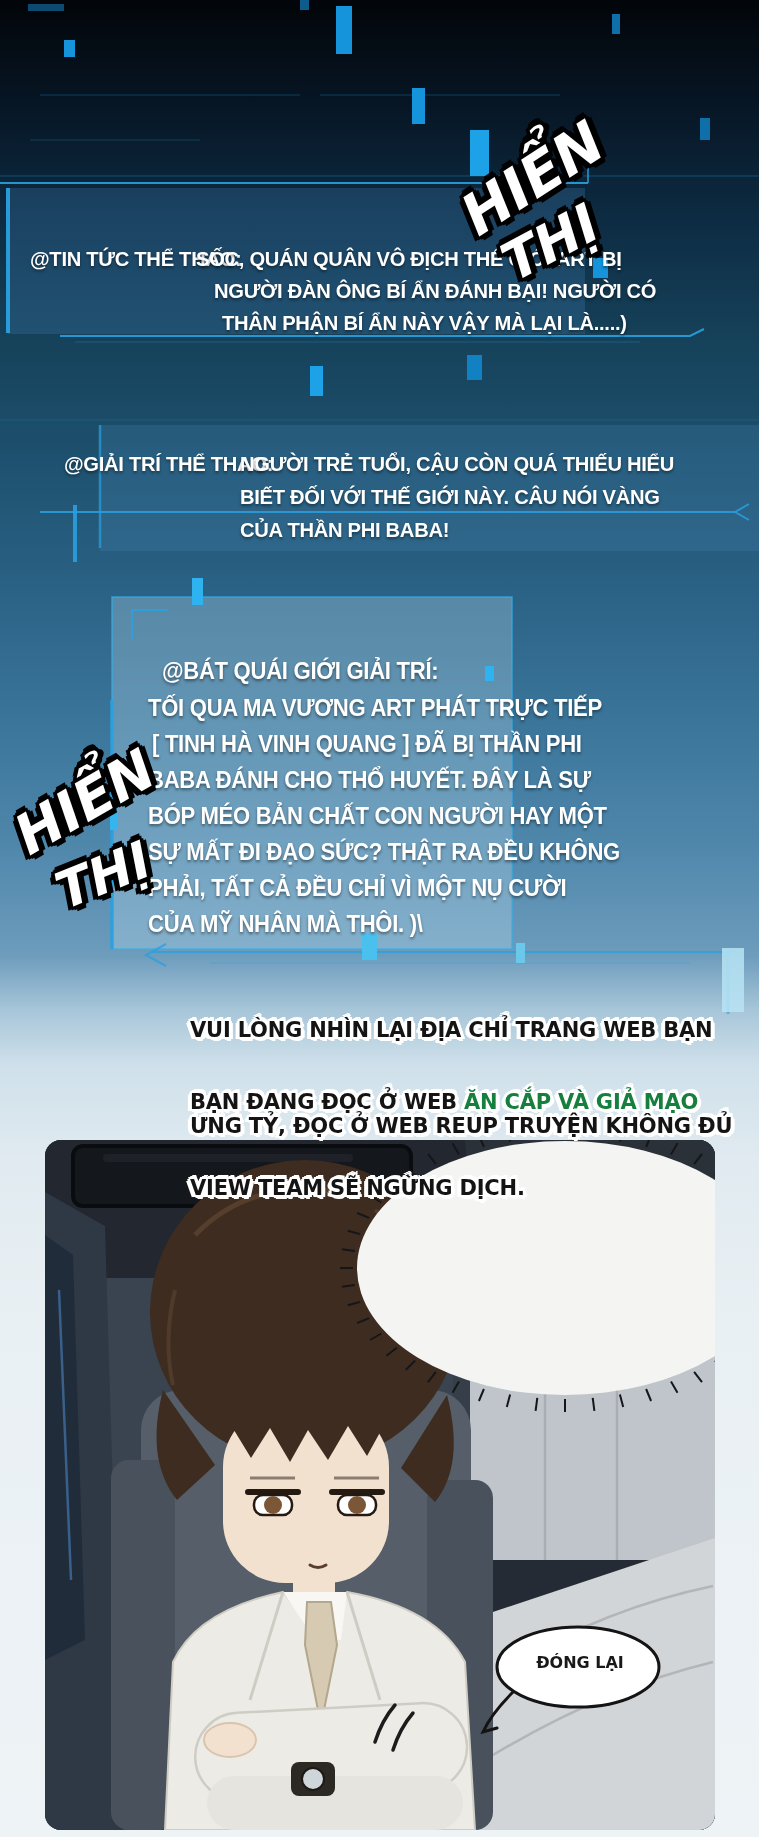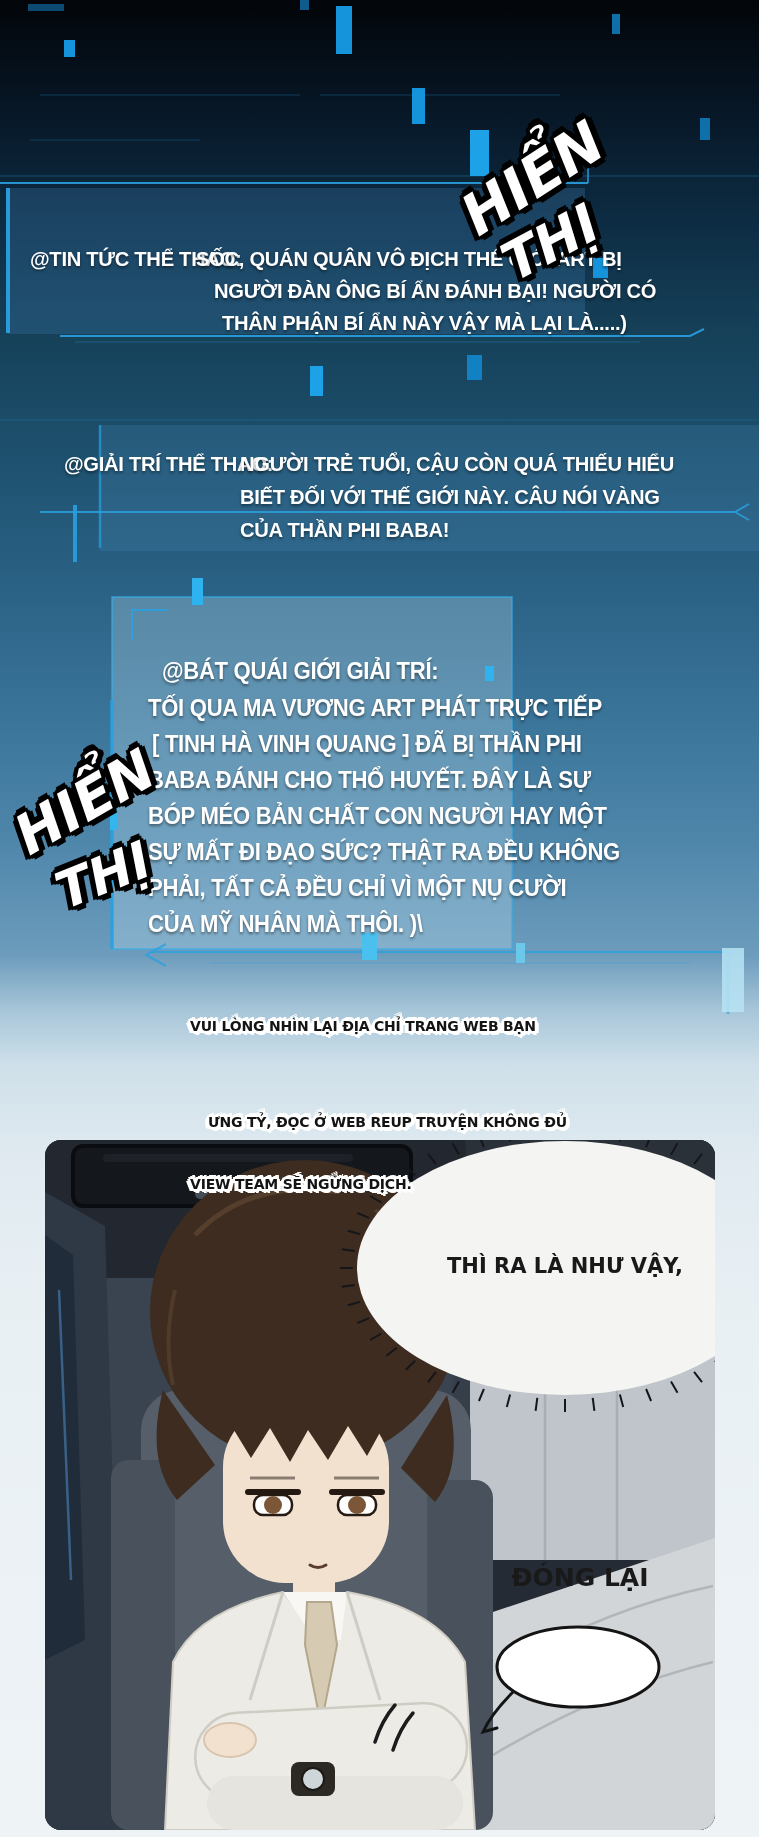--- a/index.html
+++ b/index.html
@@ -24,21 +24,21 @@
   .sticker{
     position:absolute;color:#fff;z-index:6;font-family:"DejaVu Sans",sans-serif;
     font-weight:bold;font-style:italic;white-space:nowrap;line-height:1;
     text-shadow:4px 0 0 #000,-4px 0 0 #000,0 4px 0 #000,0 -4px 0 #000,
       3px 3px 0 #000,-3px -3px 0 #000,3px -3px 0 #000,-3px 3px 0 #000,
       6px 2px 0 #000,-6px 2px 0 #000,2px 6px 0 #000,2px -6px 0 #000;
   }
   
   .notice-line{
     position:absolute;left:190px;z-index:7;white-space:nowrap;
-    font-family:"DejaVu Sans",sans-serif;font-weight:700;font-size:14px;
+    font-family:"DejaVu Sans",sans-serif;font-weight:700;font-size:21px;
     color:var(--notice-body,#141414);letter-spacing:-.2px;
     text-shadow:3px 0 0 #fff,-3px 0 0 #fff,0 3px 0 #fff,0 -3px 0 #fff,
       2px 2px 0 #fff,-2px -2px 0 #fff,2px -2px 0 #fff,-2px 2px 0 #fff,
       4px 2px 0 #fff,-4px 2px 0 #fff,2px 4px 0 #fff,2px -4px 0 #fff;
   }
   .notice-line .url{color:var(--notice-red,#e42418);}
   .notice-line .green{color:var(--notice-green,#177f3e);}
   
   .comic-panel{
     position:absolute;left:45px;top:1140px;width:670px;height:690px;
@@ -124,21 +124,22 @@
   <div class="post-line post3-text" style="left:148px;top:767px;">BABA ĐÁNH CHO THỔ HUYẾT. ĐÂY LÀ SỰ</div>
   <div class="post-line post3-text" style="left:148px;top:803px;">BÓP MÉO BẢN CHẤT CON NGƯỜI HAY MỘT</div>
   <div class="post-line post3-text" style="left:148px;top:839px;">SỰ MẤT ĐI ĐẠO SỨC? THẬT RA ĐỀU KHÔNG</div>
   <div class="post-line post3-text" style="left:148px;top:875px;">PHẢI, TẤT CẢ ĐỀU CHỈ VÌ MỘT NỤ CƯỜI</div>
   <div class="post-line post3-text" style="left:148px;top:911px;">CỦA MỸ NHÂN MÀ THÔI. )\</div>
 
   <div class="sticker" style="left:10px;top:775px;font-size:55px;transform:rotate(-30deg);">HIỂN</div>
   <div class="sticker" style="left:55px;top:850px;font-size:51px;transform:rotate(-22deg);">THỊ</div>
 
   <div class="notice-line" style="top:1018px;">VUI LÒNG NHÌN LẠI ĐỊA CHỈ TRANG WEB BẠN</div>
-  <div class="notice-line" style="top:1114px;margin-left:18px;">ƯNG TỶ, ĐỌC Ở WEB REUP TRUYỆN KHÔNG ĐỦ</div>
+  <div class="notice-line" style="top:1090px;"><span>BẠN ĐANG ĐỌC Ở WEB </span><span class="green">ĂN CẮP VÀ GIẢ MẠO</span></div>
+  <div class="notice-line" style="top:1114px;">ƯNG TỶ, ĐỌC Ở WEB REUP TRUYỆN KHÔNG ĐỦ</div>
   <div class="notice-line" style="top:1176px;">VIEW TEAM SẼ NGỪNG DỊCH.</div>
 
   <div class="comic-panel">
     <svg class="panel-art" viewBox="0 0 670 690">
       <rect width="670" height="690" fill="#3a4450"></rect>
       <g>
         <rect x="0" y="0" width="670" height="138" fill="#23272f"></rect>
         <polygon points="420,0 670,0 670,95 430,118" fill="#2b3139"></polygon>
         <rect x="28" y="6" width="338" height="60" rx="10" fill="#14171c" stroke="#0a0c10" stroke-width="4"></rect>
         <rect x="58" y="14" width="250" height="8" rx="4" fill="#1e2228"></rect>
@@ -264,16 +265,15 @@
         <ellipse cx="533" cy="527" rx="81" ry="40" fill="#ffffff" stroke="#141414" stroke-width="3"></ellipse>
         <path d="M468,552 Q446,574 438,592 L452,588" stroke="#141414" stroke-width="3" fill="none" stroke-linecap="round"></path>
       </g>
       <g>
         <path d="M330,602 Q337,580 350,565" stroke="#1c1c1c" stroke-width="3.5" fill="none" stroke-linecap="round"></path>
         <path d="M348,610 Q355,588 368,573" stroke="#1c1c1c" stroke-width="3.5" fill="none" stroke-linecap="round"></path>
       </g>
     </svg>
   </div>
 
-  <div class="bubble-text" style="left:445px;top:1254px;width:240px;font-size:21px;">THÌ RA LÀ NHƯ VẬY,</div>
-  <div class="bubble-text" style="left:510px;top:1563px;width:140px;font-size:25px;">ĐÓNG LẠI</div>
+  <div class="bubble-text" style="left:510px;top:1653px;width:140px;font-size:16px;">ĐÓNG LẠI</div>
 
 </div>
 
 </body></html>

